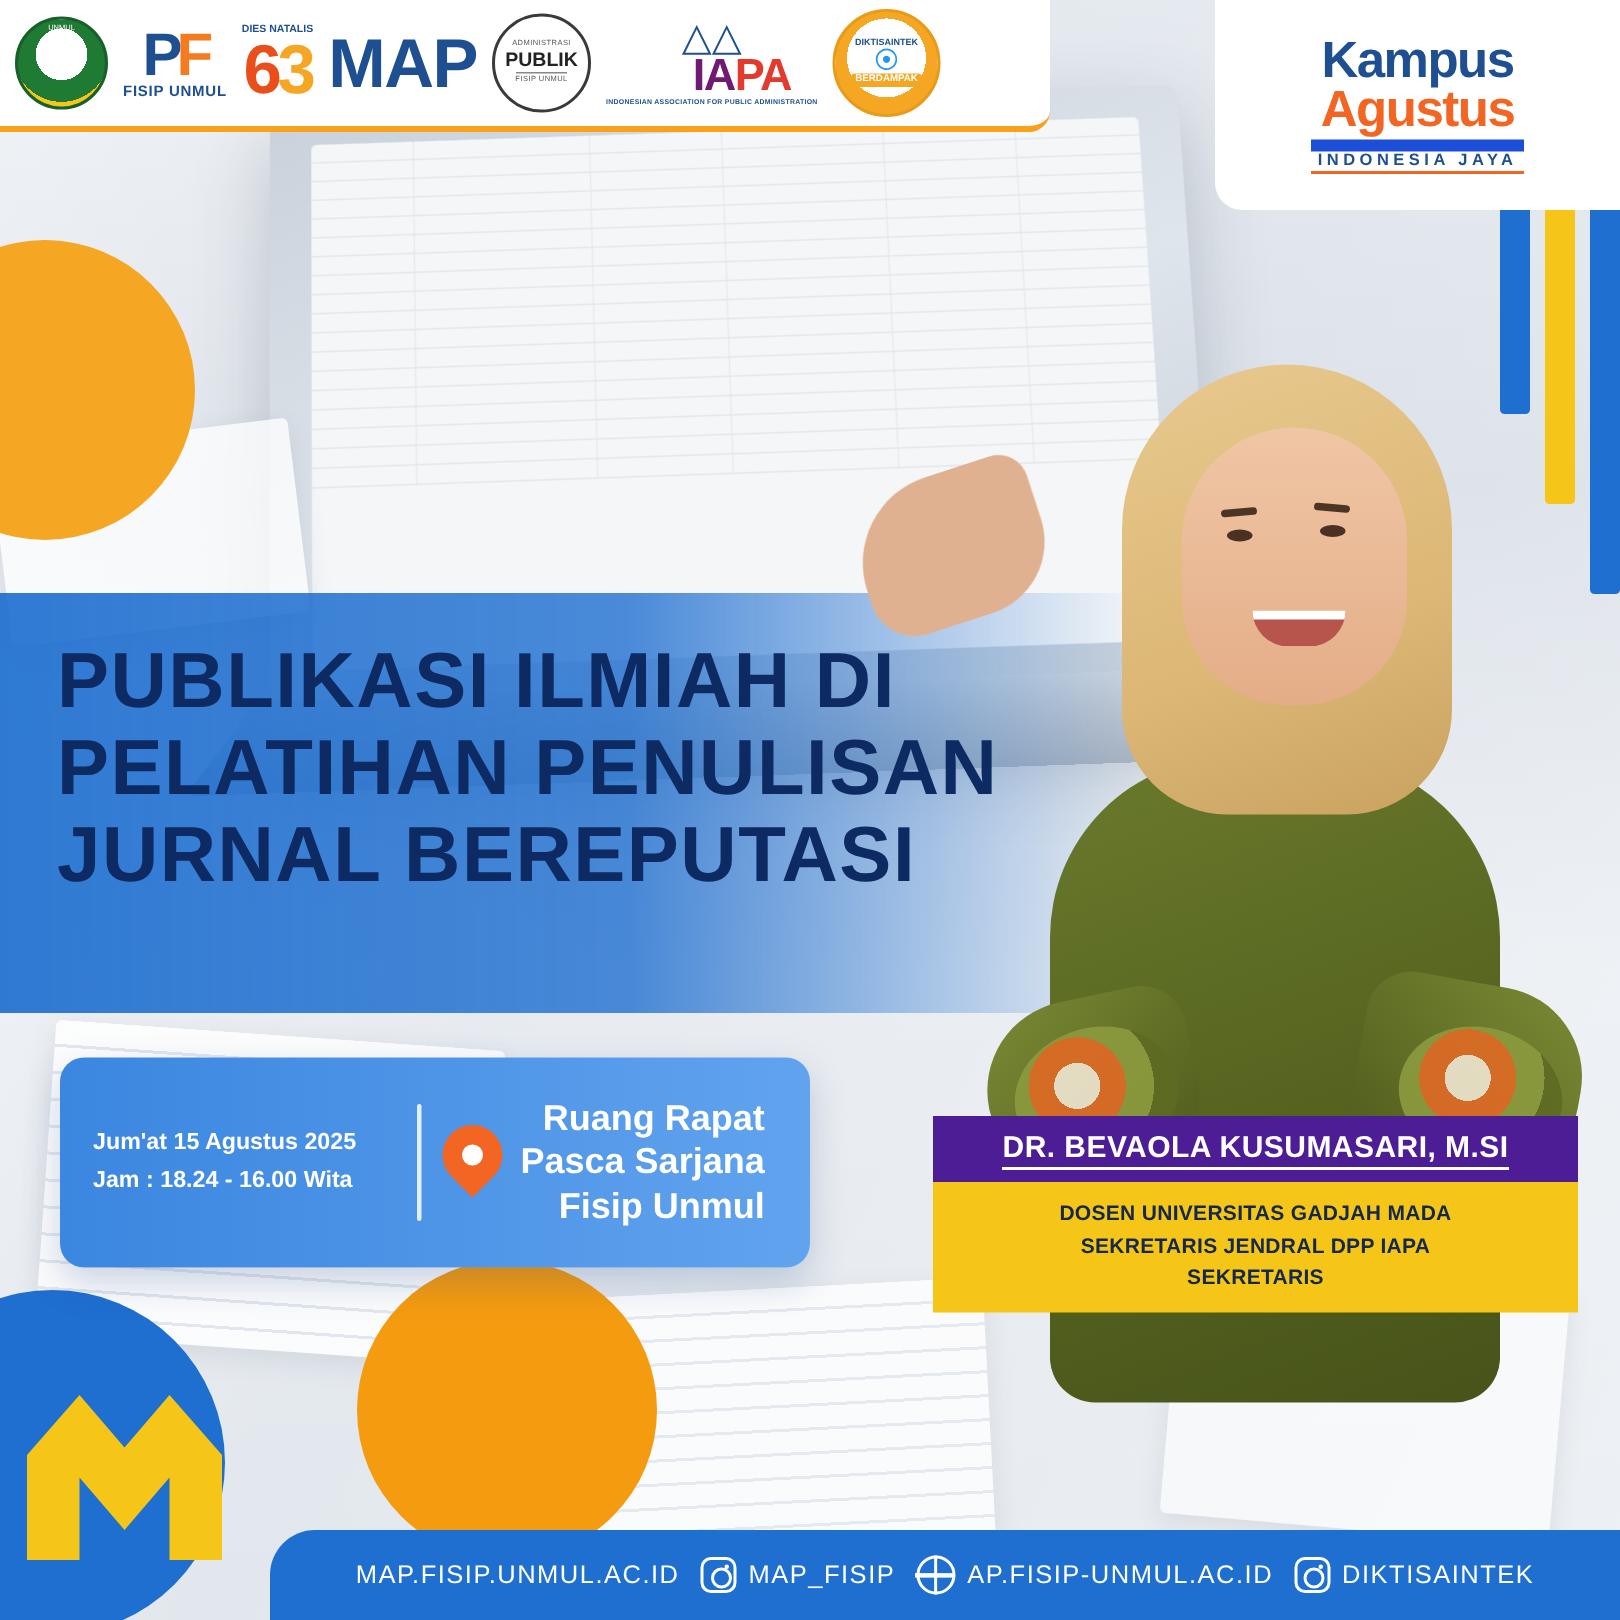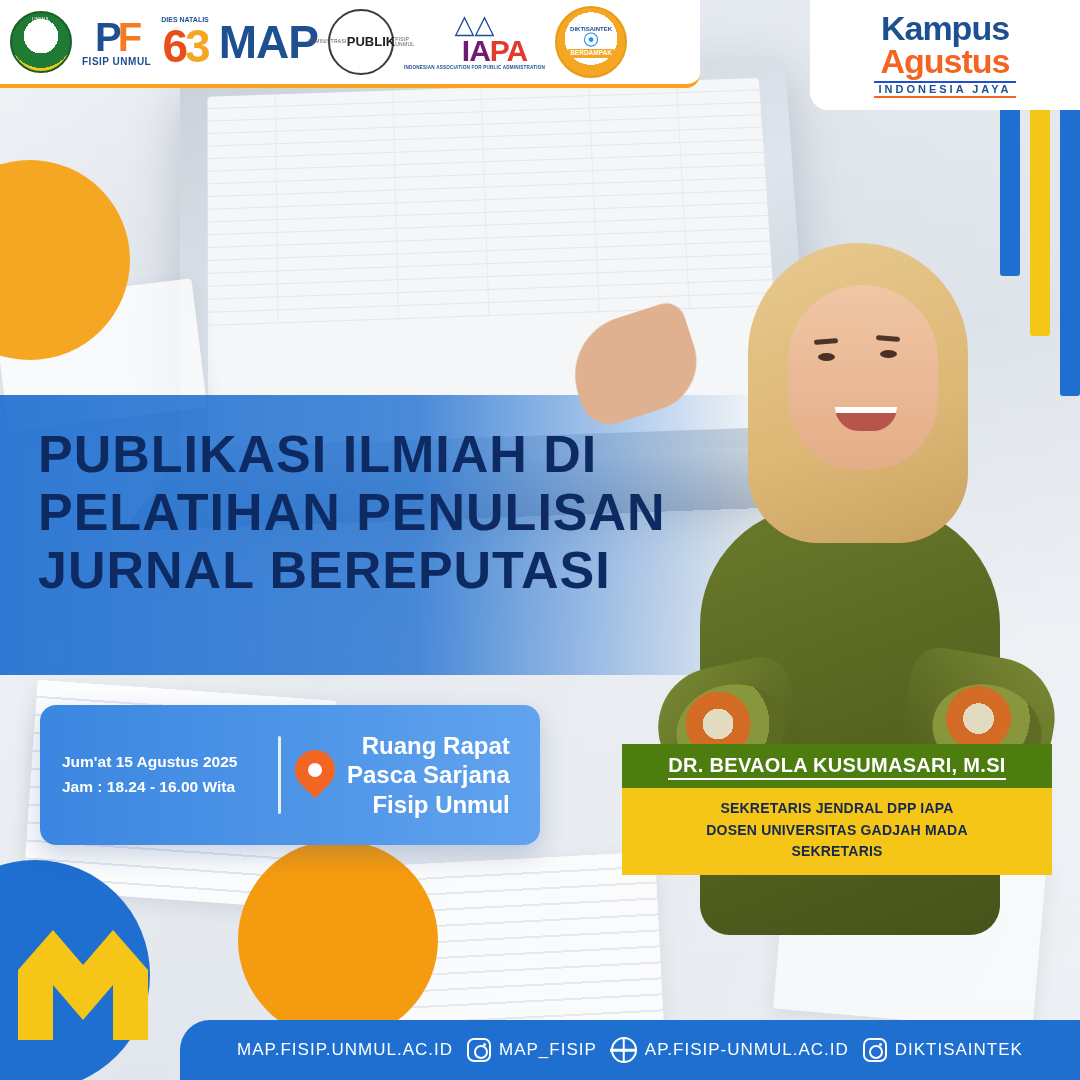--- a/index.html
+++ b/index.html
@@ -101,21 +101,21 @@
     letter-spacing: -3px;
   }
   .n63 .six { color: #e94e1b; }
   .n63-top { font-size: 7px; color: #1d4f91; font-weight: bold; }
   .logo-map {
     font-size: 46px; font-weight: bold; color: #1d4f91; letter-spacing: -1px;
   }
   .logo-publik {
     width: 66px; height: 66px; border-radius: 50%;
     border: 2px solid #3a3a3a;
-    display: flex; align-items: center; justify-content: center;
+    display: flex; flex-direction: column; align-items: center; justify-content: center;
     background: #fff; line-height: 1.05;
   }
   .logo-publik .small { font-size: 5px; color: #555; letter-spacing: .3px; }
   .logo-publik .big { font-size: 13px; font-weight: bold; color: #222; }
   .logo-publik .rule { width: 34px; height: 1px; background: #888; margin: 2px 0; }
   .logo-iapa {
     display: flex; flex-direction: column; align-items: center; line-height: 1;
   }
   .iapa-bird {
     font-size: 26px; color: #1d4f91; line-height: .9;
@@ -131,31 +131,31 @@
     border: 2px solid #e89b18;
     display: flex; flex-direction: column; align-items: center; justify-content: center;
     line-height: 1;
   }
   .dikti-top { font-size: 6px; font-weight: bold; color: #1d4f91; }
   .dikti-mark { font-size: 17px; color: #2196f3; }
   .dikti-bot { font-size: 6.5px; font-weight: bold; color: #fff; background: #f5a623; padding: 1px 3px; border-radius: 3px; }
 
   .kampus {
     position: absolute; right: 0; top: 0;
-    width: 270px; height: 110px;
+    width: 270px; height: 140px;
     background: #fff;
     border-bottom-left-radius: 18px;
     display: flex; flex-direction: column; align-items: center; justify-content: center;
     line-height: .95;
   }
   .kampus-1 { font-size: 34px; font-weight: bold; color: #1d4f91; letter-spacing: -1px; }
   .kampus-2 { font-size: 34px; font-weight: bold; color: #f26522; letter-spacing: -1px; }
   .kampus-3 {
     font-size: 11px; font-weight: bold; color: #1d4f91; letter-spacing: 3px;
-    border-top: 2px solid #1d4ed8; border-bottom: 2px solid #f26522;
+    border-top: 8px solid #1d4ed8; border-bottom: 2px solid #f26522;
     margin-top: 4px; padding: 1px 4px;
   }
 
   
   .circle-orange-tl {
     position: absolute; left: -70px; top: 160px; width: 200px; height: 200px;
     border-radius: 50%; background: #f5a623; z-index: 5;
   }
   .circle-orange-bot {
     position: absolute; left: 238px; bottom: 40px; width: 200px; height: 200px;
@@ -255,21 +255,21 @@
     transform: rotate(-45deg); position: absolute; top: 2px; left: 0;
   }
   .pin-dot { width: 14px; height: 14px; background: #fff; border-radius: 50%; position: absolute; top: 15px; left: 13px; }
   .info-place { color: #fff; font-size: 24px; font-weight: bold; line-height: 1.22; text-align: right; }
 
   
   .name-card {
     position: absolute; right: 28px; bottom: 205px; width: 430px; z-index: 25;
   }
   .name-bar {
-    background: #4d7c0f; color: #fff;
+    background: #4c1d95; color: #fff;
     font-size: 20px; font-weight: bold; text-align: center;
     padding: 10px 6px 11px; letter-spacing: .3px;
   }
   .name-bar span { border-bottom: 2px solid #fff; padding-bottom: 2px; }
   .name-sub {
     background: #f5c518; color: #15284f;
     font-size: 14px; font-weight: bold; text-align: center;
     padding: 10px 6px 12px; line-height: 1.55; letter-spacing: .2px;
   }
 
@@ -555,22 +555,22 @@
       <div>Pasca Sarjana</div>
       <div>Fisip Unmul</div>
     </div>
   </div>
 
   <div class="name-card">
     <div class="name-bar">
       <span>DR. BEVAOLA KUSUMASARI, M.SI</span>
     </div>
     <div class="name-sub">
+      <div>DOSEN UNIVERSITAS GADJAH MADA</div>
       <div>SEKRETARIS JENDRAL DPP IAPA</div>
-      <div>DOSEN UNIVERSITAS GADJAH MADA</div>
       <div>SEKRETARIS</div>
     </div>
   </div>
 
   <div class="bottom-bar">
     <div class="bb-item">
       <span>MAP.FISIP.UNMUL.AC.ID</span>
     </div>
     <div class="bb-item">
       <span class="ig-icon"></span>

